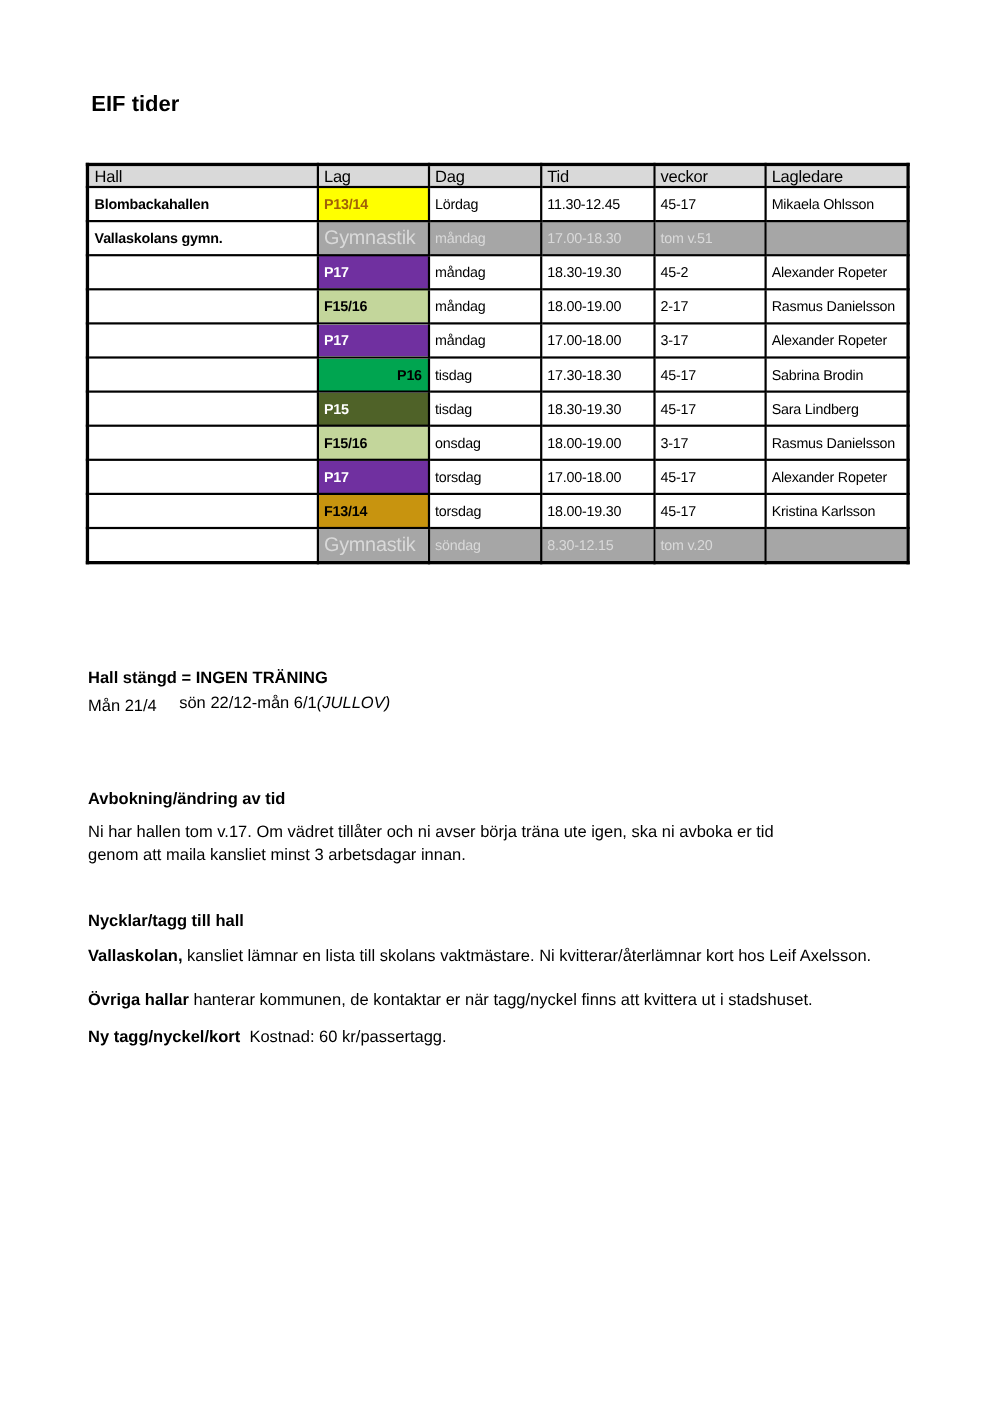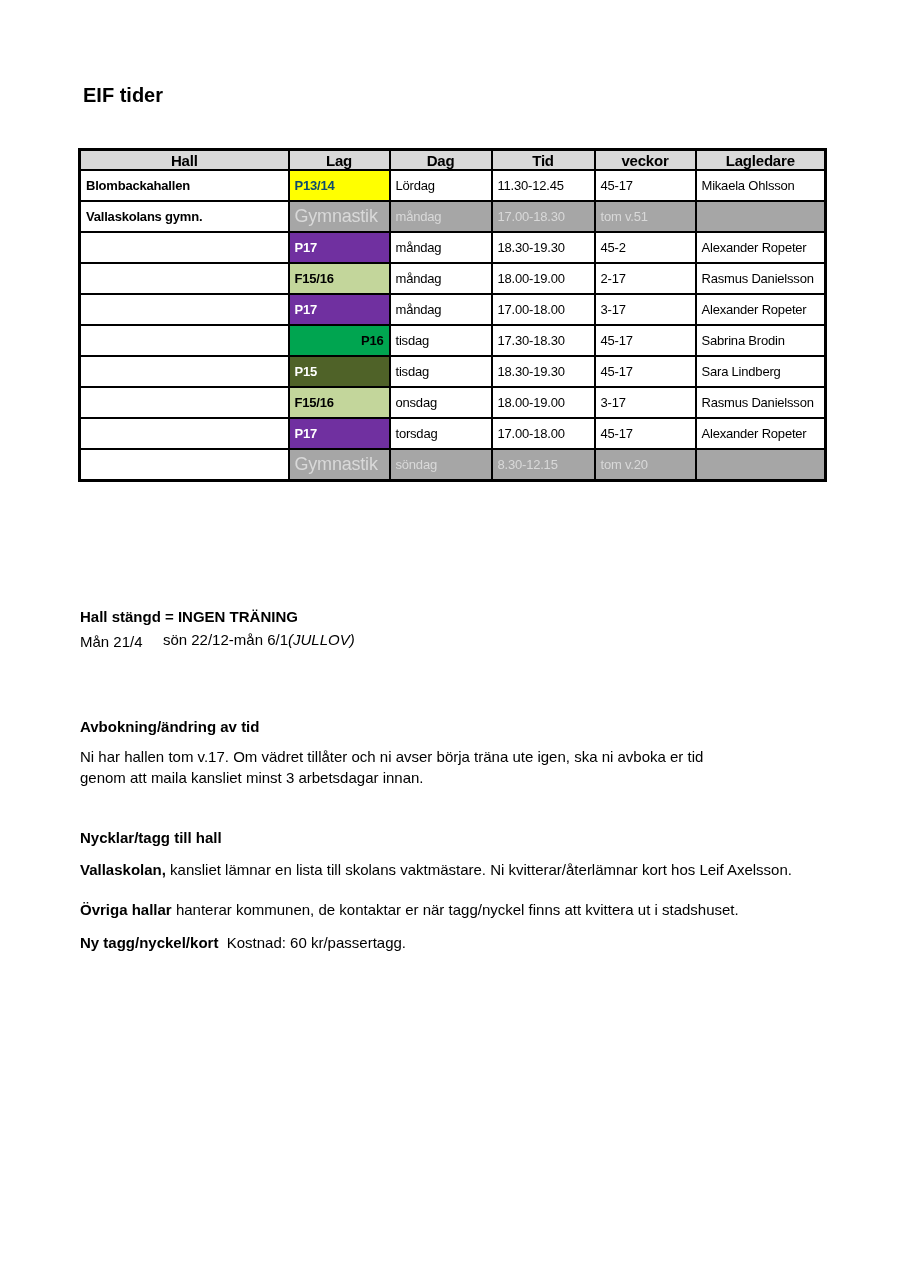--- a/index.html
+++ b/index.html
@@ -17,22 +17,22 @@
     border-collapse:collapse;table-layout:fixed;
     letter-spacing:-0.2px;
   }
   table.schedule th, table.schedule td{
     border:2px solid #000;
     padding:0 5px;
     overflow:hidden;white-space:nowrap;
   }
   table.schedule{border:3px solid #000;}
   table.schedule th{
-    background:#d9d9d9;text-align:center;
-    height:18px;font-size:15px;font-weight:bold;
+    background:#d9d9d9;text-align:left;
+    height:18px;font-size:15px;font-weight:normal;
     vertical-align:middle;
   }
   table.schedule td{
     height:29px;font-size:13px;vertical-align:middle;background:#fff;
   }
   td.hall-cell{
     font-size:15px;font-weight:bold;vertical-align:bottom;padding-bottom:5px;
   }
   td.team-cell{font-size:15px;font-weight:bold;}
   tr.gray-row td.team-cell{font-size:18px;font-weight:normal;}
@@ -72,21 +72,21 @@
       <th>Lag</th>
       <th>Dag</th>
       <th>Tid</th>
       <th>veckor</th>
       <th>Lagledare</th>
     </tr>
   </thead>
   <tbody id="schedule-body">
       <tr>
         <td class="hall-cell">Blombackahallen</td>
-        <td class="team-cell" style="background: rgb(255, 255, 0); color: #0c4a6e;">P13/14</td>
+        <td class="team-cell" style="background: rgb(255, 255, 0); color: #a16207;">P13/14</td>
         <td class="day-cell">Lördag</td>
         <td class="time-cell">11.30-12.45</td>
         <td class="weeks-cell">45-17</td>
         <td class="leader-cell">Mikaela Ohlsson</td>
       </tr>
       <tr class="gray-row">
         <td class="hall-cell">Vallaskolans gymn.</td>
         <td class="team-cell" style="background: rgb(166, 166, 166); color: rgb(217, 217, 217);">Gymnastik</td>
         <td class="day-cell">måndag</td>
         <td class="time-cell">17.00-18.30</td>
@@ -142,20 +142,28 @@
         <td class="leader-cell">Rasmus Danielsson</td>
       </tr>
       <tr>
         <td class="hall-cell"></td>
         <td class="team-cell" style="background: rgb(112, 48, 160); color: rgb(255, 255, 255);">P17</td>
         <td class="day-cell">torsdag</td>
         <td class="time-cell">17.00-18.00</td>
         <td class="weeks-cell">45-17</td>
         <td class="leader-cell">Alexander Ropeter</td>
       </tr>
+      <tr>
+        <td class="hall-cell"></td>
+        <td class="team-cell" style="background: rgb(200, 148, 15); color: rgb(0, 0, 0);">F13/14</td>
+        <td class="day-cell">torsdag</td>
+        <td class="time-cell">18.00-19.30</td>
+        <td class="weeks-cell">45-17</td>
+        <td class="leader-cell">Kristina Karlsson</td>
+      </tr>
       <tr class="gray-row">
         <td class="hall-cell"></td>
         <td class="team-cell spill" style="background: rgb(166, 166, 166); color: rgb(217, 217, 217);">Gymnastik</td>
         <td class="day-cell">söndag</td>
         <td class="time-cell">8.30-12.15</td>
         <td class="weeks-cell">tom v.20</td>
         <td class="leader-cell"></td>
       </tr>
     </tbody>
 </table>

